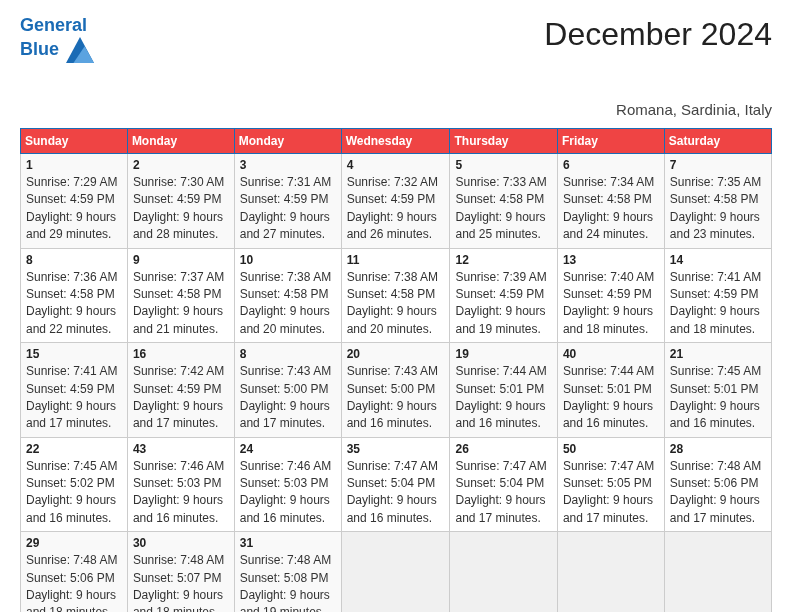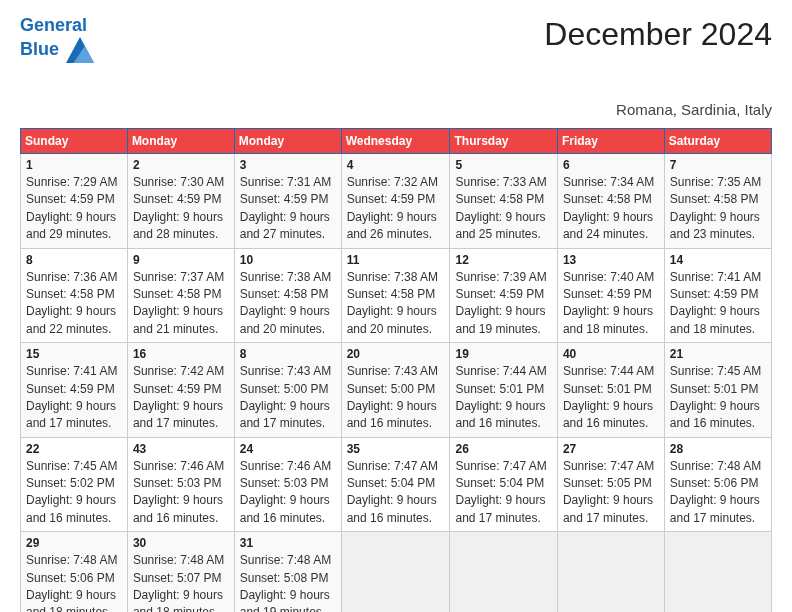--- a/index.html
+++ b/index.html
@@ -240,21 +240,21 @@
           </td>
           <td>
             <span class="day-num">35</span>
             <div class="day-info">Sunrise: 7:47 AM<br>Sunset: 5:04 PM<br>Daylight: 9 hours and 16 minutes.</div>
           </td>
           <td>
             <span class="day-num">26</span>
             <div class="day-info">Sunrise: 7:47 AM<br>Sunset: 5:04 PM<br>Daylight: 9 hours and 17 minutes.</div>
           </td>
           <td>
-            <span class="day-num">27</span>
+            <span class="day-num">50</span>
             <div class="day-info">Sunrise: 7:47 AM<br>Sunset: 5:05 PM<br>Daylight: 9 hours and 17 minutes.</div>
           </td>
           <td>
             <span class="day-num">28</span>
             <div class="day-info">Sunrise: 7:48 AM<br>Sunset: 5:06 PM<br>Daylight: 9 hours and 17 minutes.</div>
           </td>
         </tr>
         <tr>
           <td>
             <span class="day-num">29</span>

